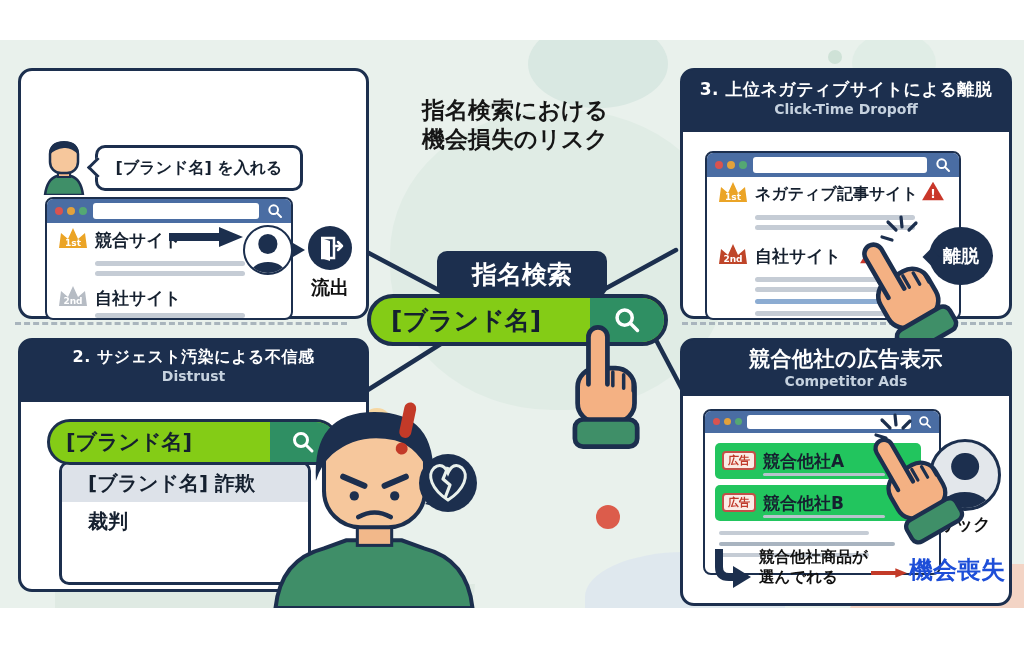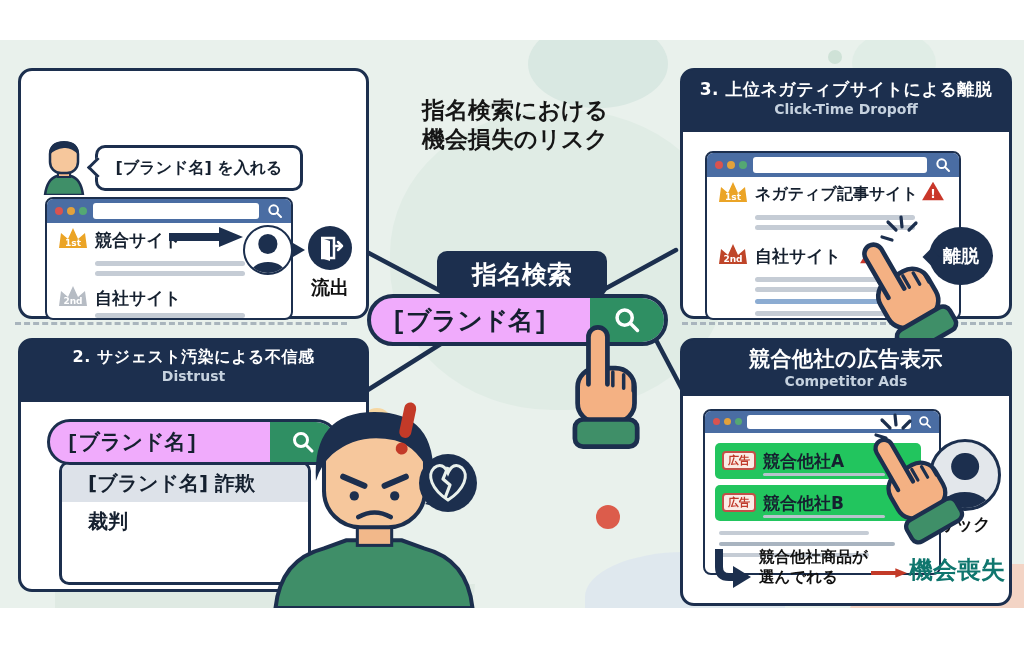--- a/index.html
+++ b/index.html
@@ -27,21 +27,21 @@
   .binput{position:absolute;background:#fff;border-radius:3px;}
   .line{position:absolute;height:5px;border-radius:2.5px;background:#c5ccd5;}
   .result-label{position:absolute;font-weight:bold;color:#15202f;white-space:nowrap;}
 
   
   .avatar{position:absolute;border-radius:50%;border:2.5px solid #1c2f4e;background:#eef0f3;overflow:hidden;}
   .avatar .head{position:absolute;left:50%;top:16%;transform:translateX(-50%);width:42%;height:42%;border-radius:50%;background:#1c2f4e;}
   .avatar .shoulders{position:absolute;left:50%;bottom:-30%;transform:translateX(-50%);width:78%;height:55%;border-radius:50%;background:#1c2f4e;}
 
   
-  .spill{position:absolute;background:#f0abfc;border:3.5px solid #1c2f4e;overflow:hidden;box-sizing:border-box;font-family:Liberation Mono, monospace;}
+  .spill{position:absolute;background:#84cc16;border:3.5px solid #1c2f4e;overflow:hidden;box-sizing:border-box;}
   .spill .q{position:absolute;top:50%;transform:translateY(-50%);font-weight:bold;color:#15202f;white-space:nowrap;}
   .spill .btn{position:absolute;right:0;top:0;bottom:0;background:#2f8f63;display:flex;align-items:center;justify-content:center;}
 
   .ctab{position:absolute;background:#1c2f4e;border-radius:10px;color:#fff;font-weight:bold;display:flex;align-items:center;justify-content:center;z-index:3;}
   .title{position:absolute;text-align:center;font-weight:bold;color:#161616;z-index:2;}
 
   
   .bubble{position:absolute;background:#fff;border:3px solid #1c2f4e;border-radius:10px;display:flex;align-items:center;justify-content:center;font-weight:bold;color:#15202f;}
   .bubble .tail{position:absolute;left:-8px;top:12px;width:12px;height:12px;background:#fff;border-left:3px solid #1c2f4e;border-bottom:3px solid #1c2f4e;transform:rotate(45deg);}
 
@@ -346,17 +346,17 @@
         <path d="M8,2 V20 Q8,30 18,30 H23" stroke="#1c2f4e" stroke-width="8" fill="none"></path>
         <path d="M22,19 L40,30 L22,41 Z" fill="#1c2f4e"></path>
       </svg>
       <div class="abs kana" style="left:76px;top:150px;font-size:15.5px;line-height:1.3;">
         <div>競合他社商品が</div>
         <div>選んでれる</div>
       </div>
       <svg class="abs" style="left:188px;top:168px;" width="36" height="16" viewBox="0 0 74 20">
         <path d="M0,6 H50 V0 L74,10 L50,20 V14 H0 Z" fill="#c33a28"></path>
       </svg>
-      <div class="abs" style="left:226px;top:157px;font-size:24px;font-weight:bold;color:#0f766e;white-space:nowrap;">機会喪失</div>
+      <div class="abs" style="left:226px;top:157px;font-size:24px;font-weight:bold;color:#1d4ed8;white-space:nowrap;">機会喪失</div>
     </div>
   </div>
 
 </div>
 
 </body></html>

